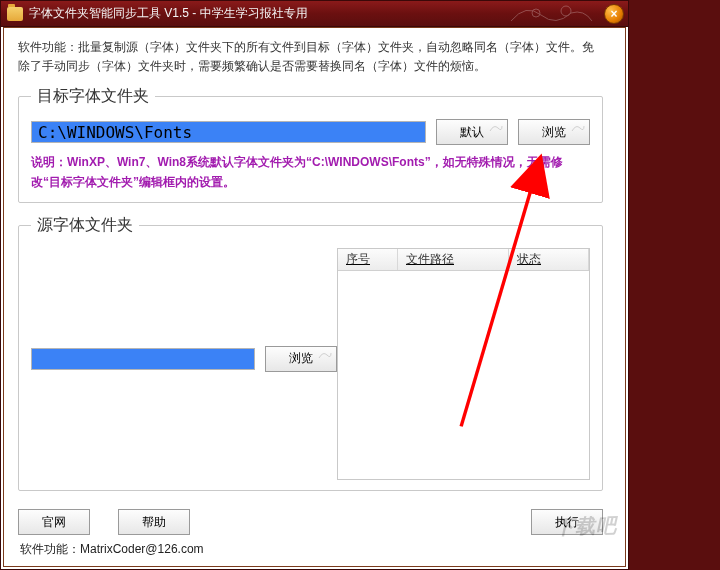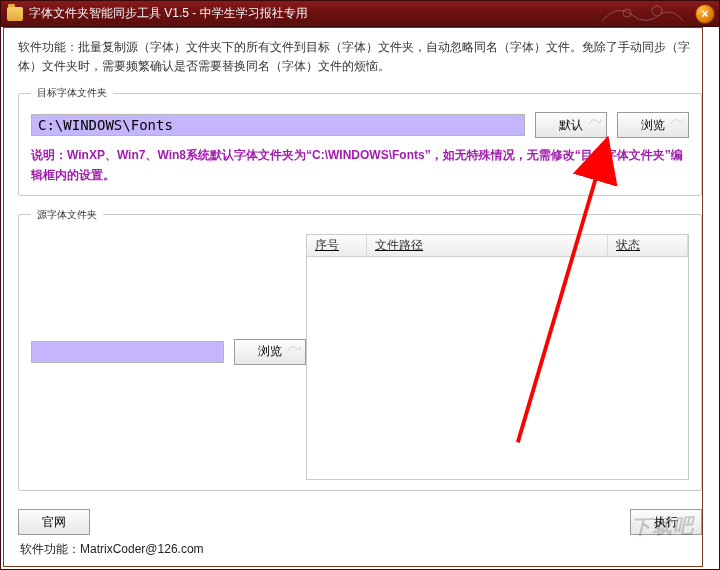--- a/index.html
+++ b/index.html
@@ -6,21 +6,21 @@
   body {
     font-family: "Microsoft YaHei", "SimSun", Arial, sans-serif;
     font-size: 12px;
     background: #5a0e0e;
     width: 720px;
     height: 570px;
     overflow: hidden;
     position: relative;
   }
   .window {
-    width: 720px;
+    width: 629px;
     height: 570px;
     border: 1px solid #3a0808;
     background: #fff;
     display: flex;
     flex-direction: column;
   }
   .titlebar {
     height: 26px;
     background: linear-gradient(to bottom, #8a1a1a 0%, #6b1010 50%, #5a0e0e 100%);
     display: flex;
@@ -66,56 +66,56 @@
     background: radial-gradient(circle at 30% 30%, #ffbd4a, #e67e00 60%, #a54f00);
     border: 1px solid #7a3a00;
     display:flex;align-items:center;justify-content:center;
     cursor:pointer;
   }
   .close-btn span{ color:#fff;font-weight:bold;font-size:12px;line-height:1; }
   .client {
     flex:1;
     background:#fff;
     border: 1px solid #7a3a1c;
-    margin: 0 16px 2px 2px;
-    padding: 10px 0 6px 14px;
+    margin: 0 2px 2px 2px;
+    padding: 10px 22px 6px 14px;
     display:flex;
     flex-direction:column;
     position:relative;
   }
   .desc {
     color:#333;
     font-size:12px;
     line-height:1.6;
     margin-bottom:10px;
   }
   fieldset.group {
     border:1px solid #c9c9c9;
     border-radius:2px;
     padding:12px 12px 10px 12px;
     margin-bottom:12px;
   }
   fieldset.group > legend {
     padding:0 6px;
     color:#333;
-    font-size:10px;
+    font-size:16px;
   }
   .row {
     display:flex;
     align-items:center;
     gap:10px;
   }
   .path-input {
     flex:1;
     height:22px;
     border:1px solid #b5b5b5;
     padding:2px 6px;
     font-family: "SimSun", monospace;
-    font-size:14px;
-    background:#c4b5fd;
+    font-size:16px;
+    background:#3b82f6;
   }
   .btn {
     min-width:72px;
     height:26px;
     border:1px solid #9a9a9a;
     background:linear-gradient(#fdfdfd,#e7e7e7);
     border-radius:0;
     cursor:pointer;
     font-size:12px;
     position:relative;
@@ -258,20 +258,23 @@
           <div class="col col-status">状态</div>
         </div>
         <div class="list-body"></div>
       </div>
     </fieldset>
 
     <div class="bottom-bar">
       <button class="btn">
         <span>官网</span>
       </button>
+      <button class="btn">
+        <span>帮助</span>
+      </button>
       <div class="spacer"></div>
       <button class="btn">
         <span>执行</span>
       </button>
     </div>
 
     <div class="support">
       <span>软件功能：</span><span>MatrixCoder@126.com</span>
     </div>
 

